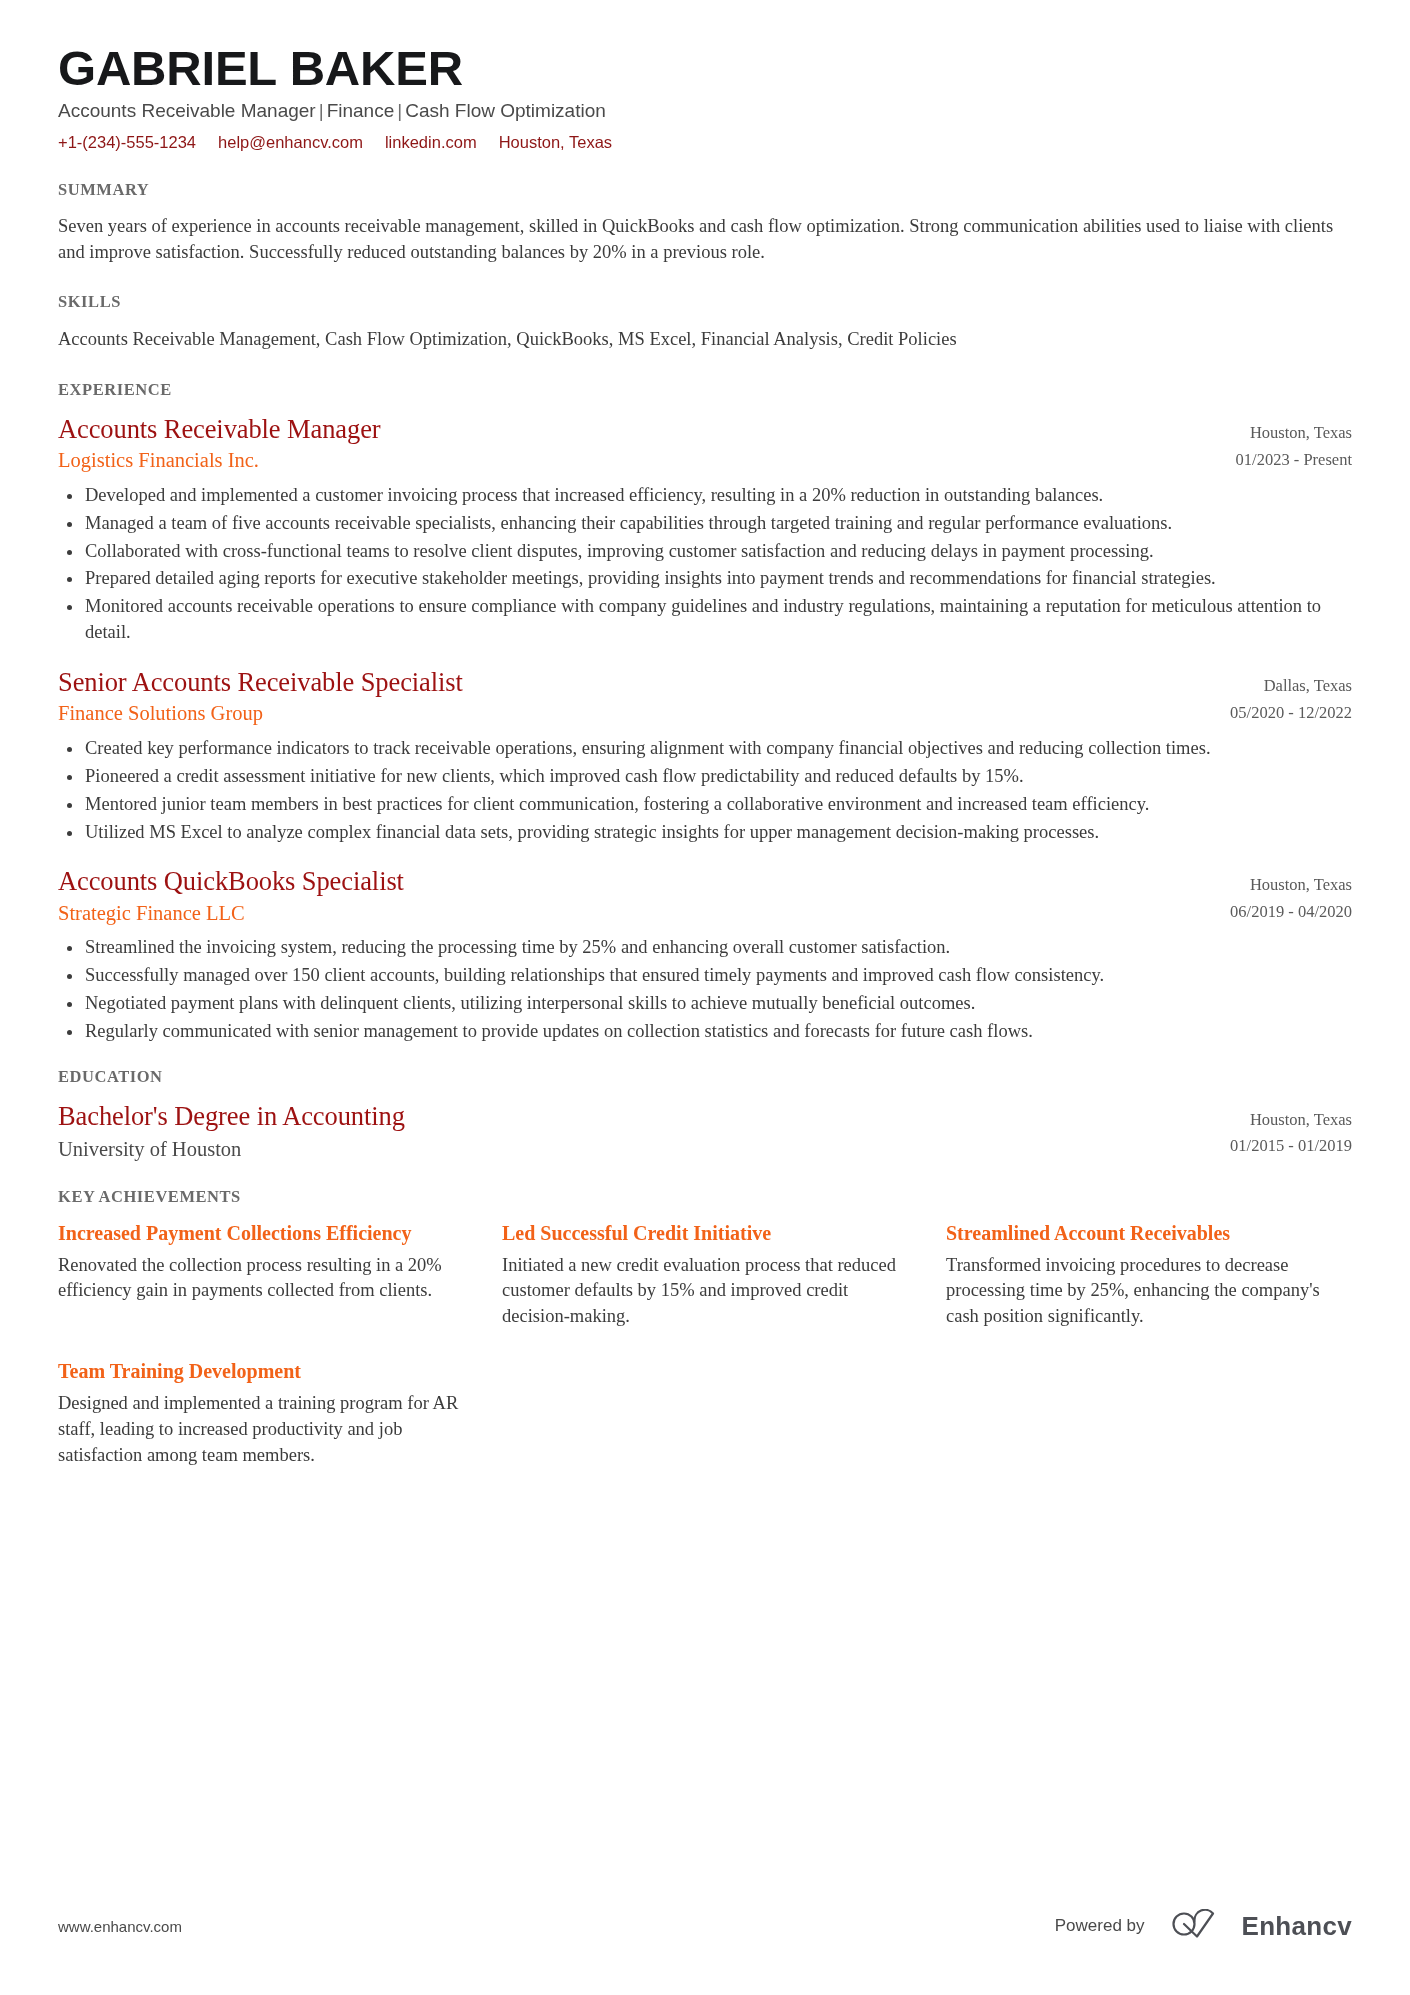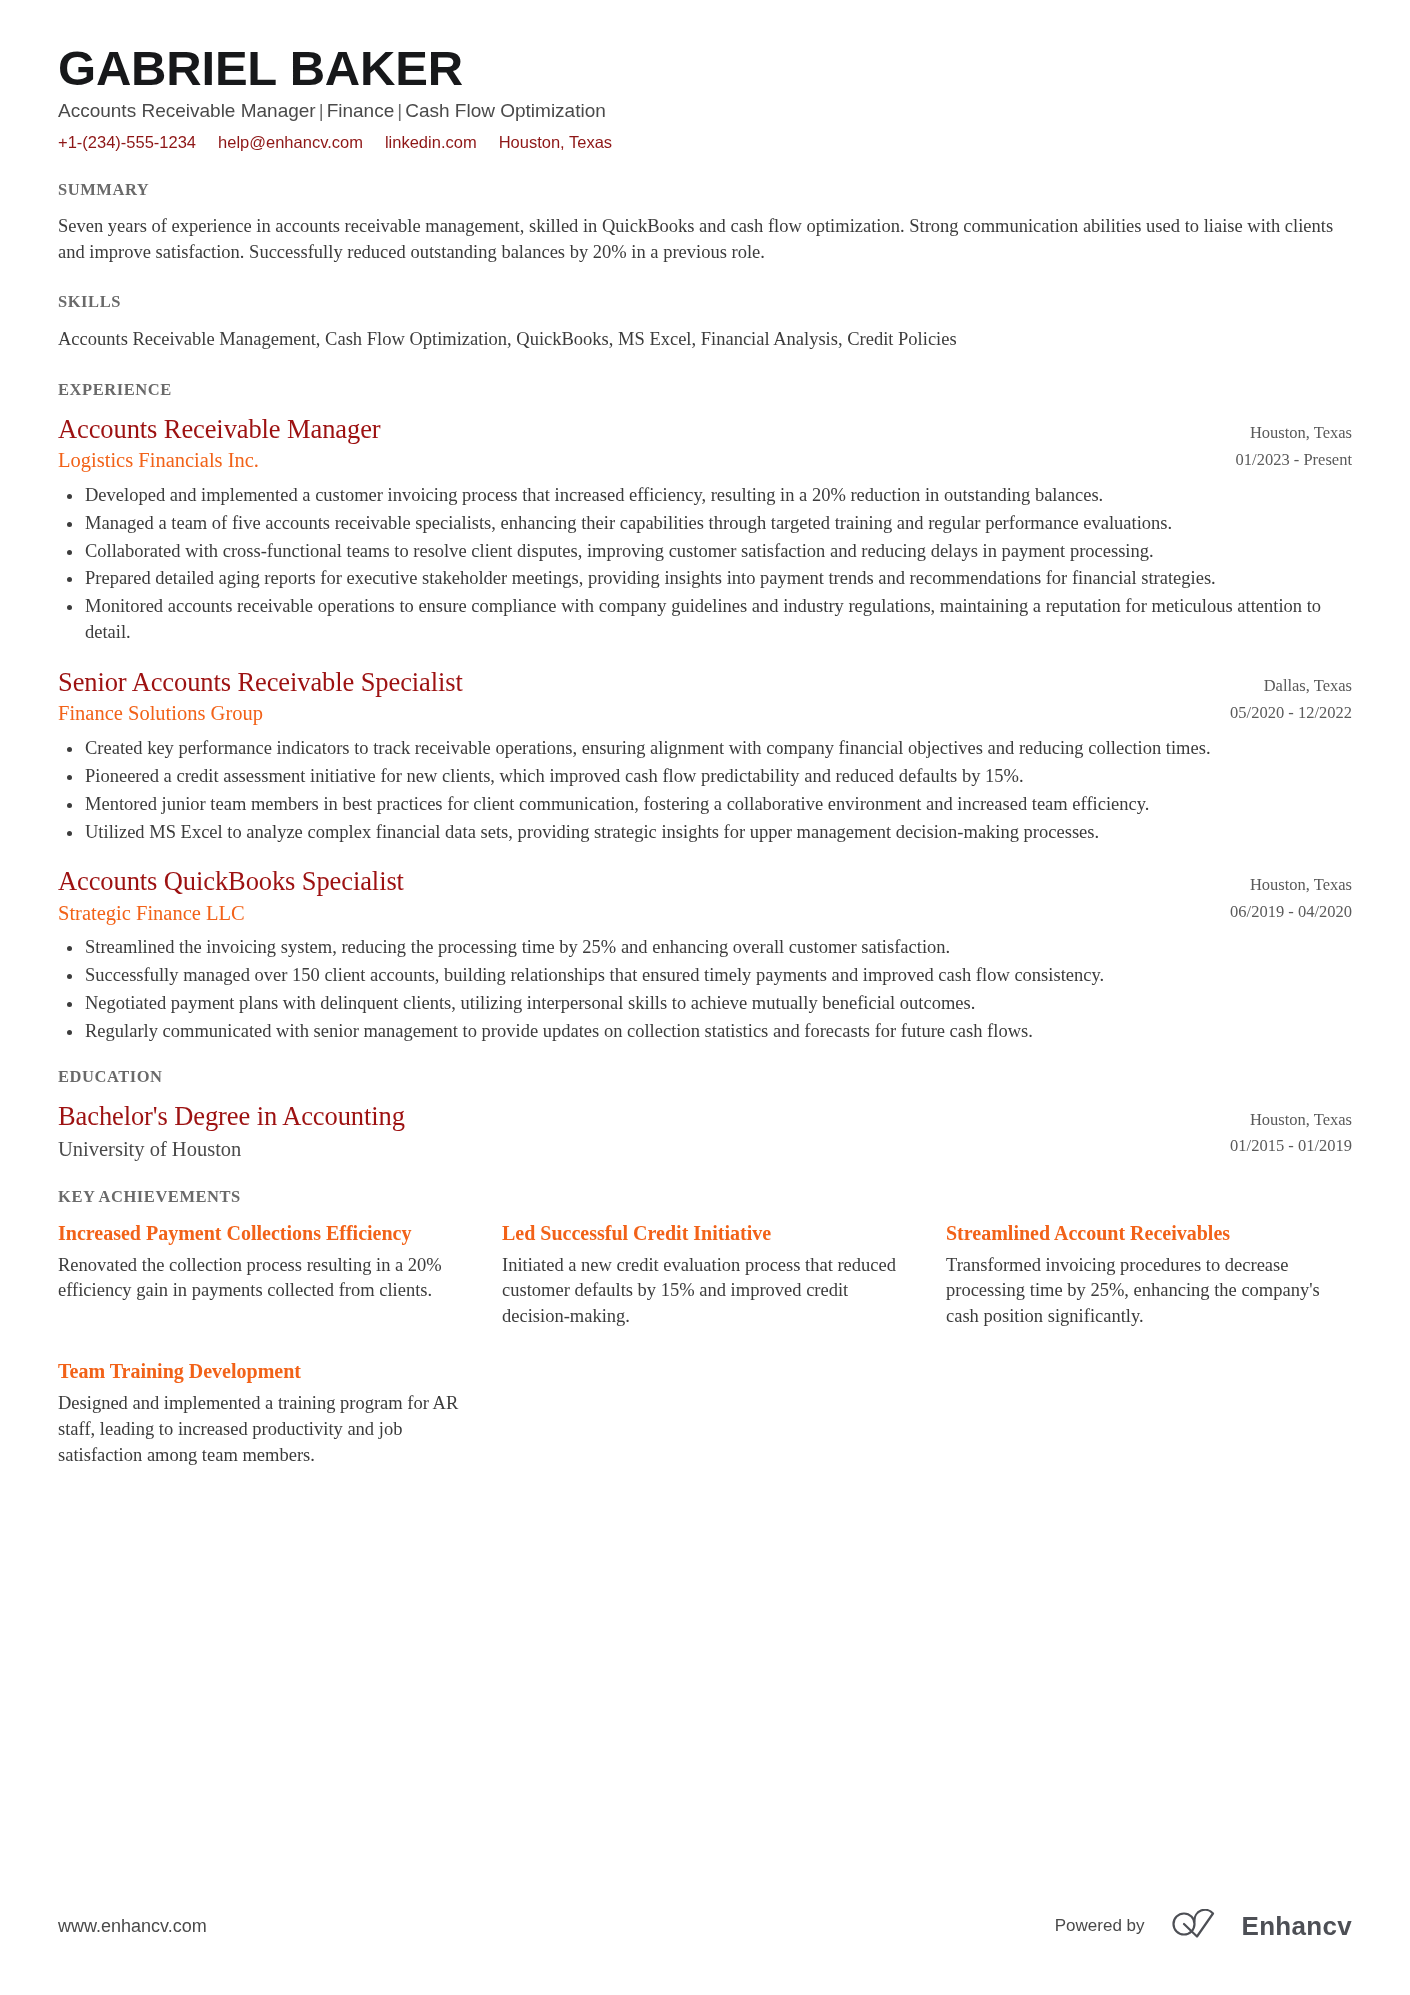--- a/index.html
+++ b/index.html
@@ -171,21 +171,21 @@
   .footer {
     position: absolute;
     left: 58px;
     right: 58px;
     bottom: 52px;
     display: flex;
     align-items: center;
     justify-content: space-between;
   }
   .footer-url {
-    font-size: 18px;
+    font-size: 15px;
     color: #4a4a4a;
   }
   .footer-right {
     display: flex;
     align-items: center;
     gap: 26px;
   }
   .powered {
     font-size: 17px;
     color: #4a4a4a;

